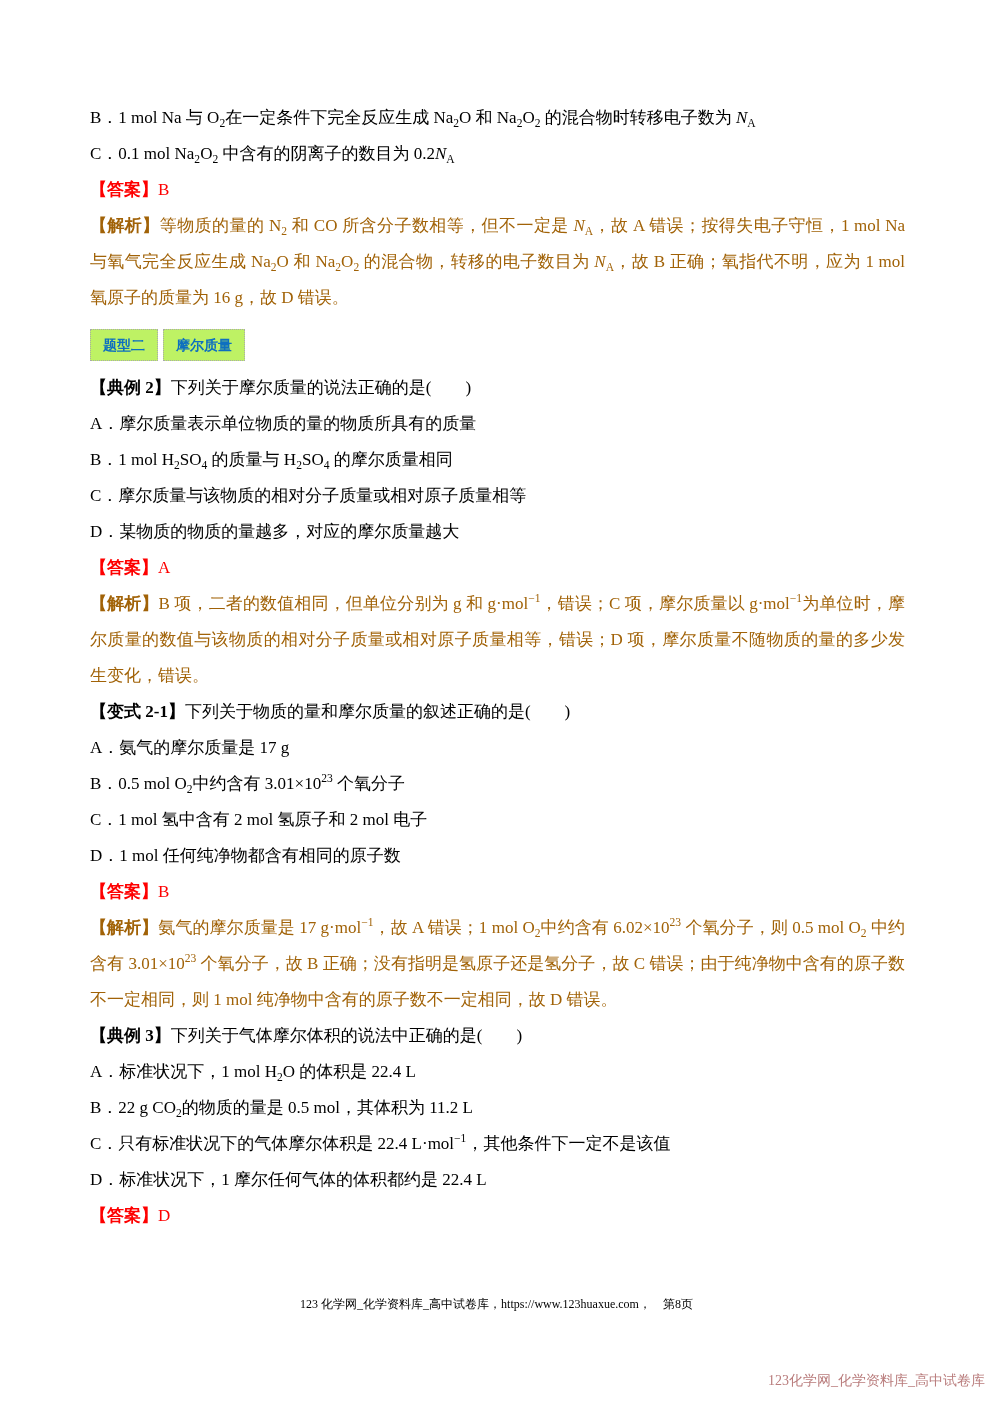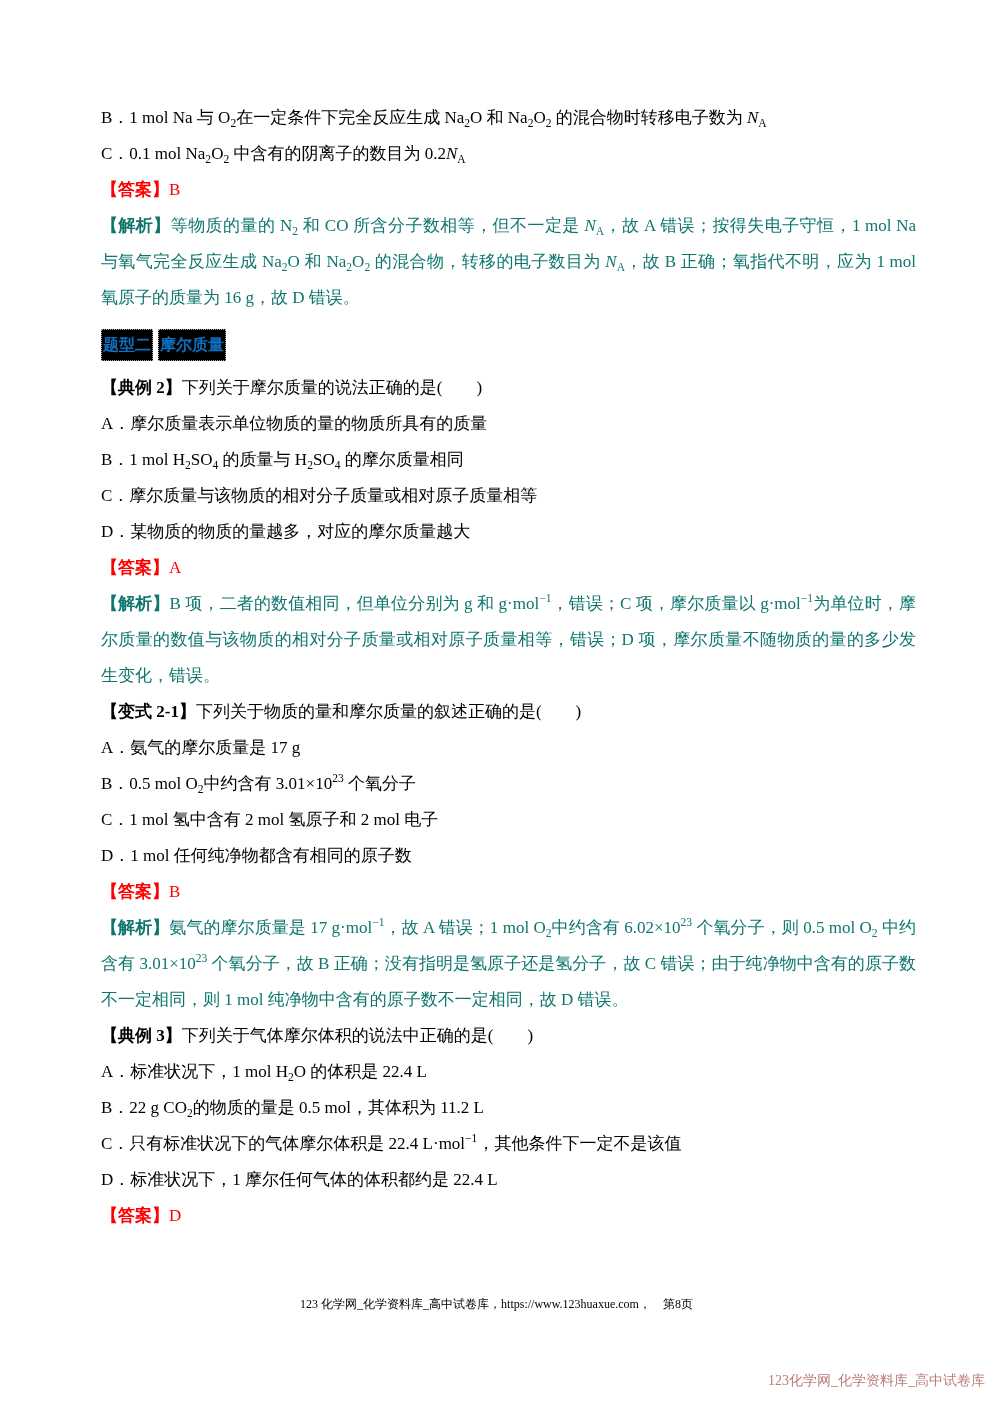--- a/index.html
+++ b/index.html
@@ -4,31 +4,30 @@
 <style>
   html,body{margin:0;padding:0;}
   body{
     width:993px;height:1404px;position:relative;background:#ffffff;
     font-family:"Liberation Serif","DejaVu Serif",serif;
     color:#000000;overflow:hidden;
   }
   .doc-body{
     position:absolute;top:100px;left:90px;width:815px;
     font-size:17px;
-    margin-left:11px;
   }
   .doc-body p{margin:0;line-height:36px;}
   p.kind-text{color:#000000;}
   p.kind-answer{color:#fe0000;}
-  p.kind-analysis{color:#0f766e;text-align:justify;}
+  p.kind-analysis{color:#a16207;text-align:justify;}
   p.kind-header{margin:12px 0 8px 0;line-height:34px;}
   .hl-seg{
-    display:inline-block;background:#000000;border:1px dotted #a9a9a9;
+    display:inline-block;background:#bef264;border:1px dotted #a9a9a9;
     color:#0d6fc0;font-family:"Liberation Sans","DejaVu Sans",sans-serif;
-    font-weight:700;font-size:16px;line-height:28px;padding:1px 1px;margin-right:5px;
+    font-weight:700;font-size:14px;line-height:28px;padding:1px 12px;margin-right:5px;
   }
   b{font-family:Liberation Serif, serif;font-weight:700;}
   i{font-style:italic;}
   sub,sup{font-size:0.68em;line-height:0;}
   .page-footer{
     position:absolute;top:1296px;left:0;width:100%;text-align:center;
     font-size:12px;color:#000000;
   }
   .page-watermark{
     position:absolute;top:1372px;right:8px;

